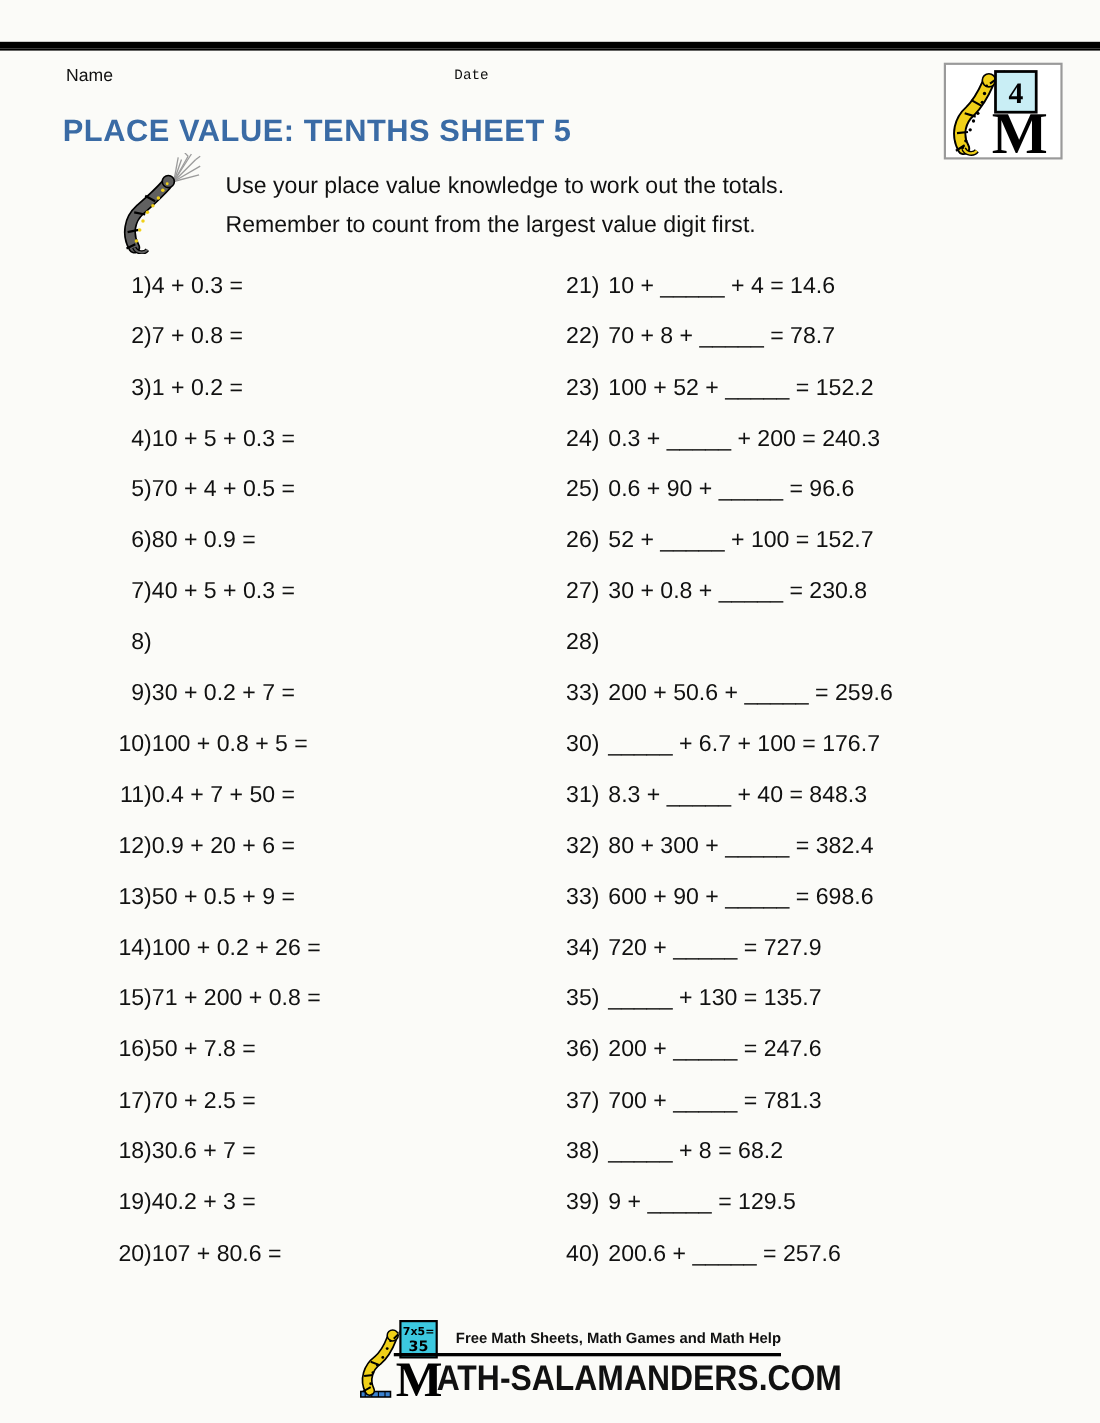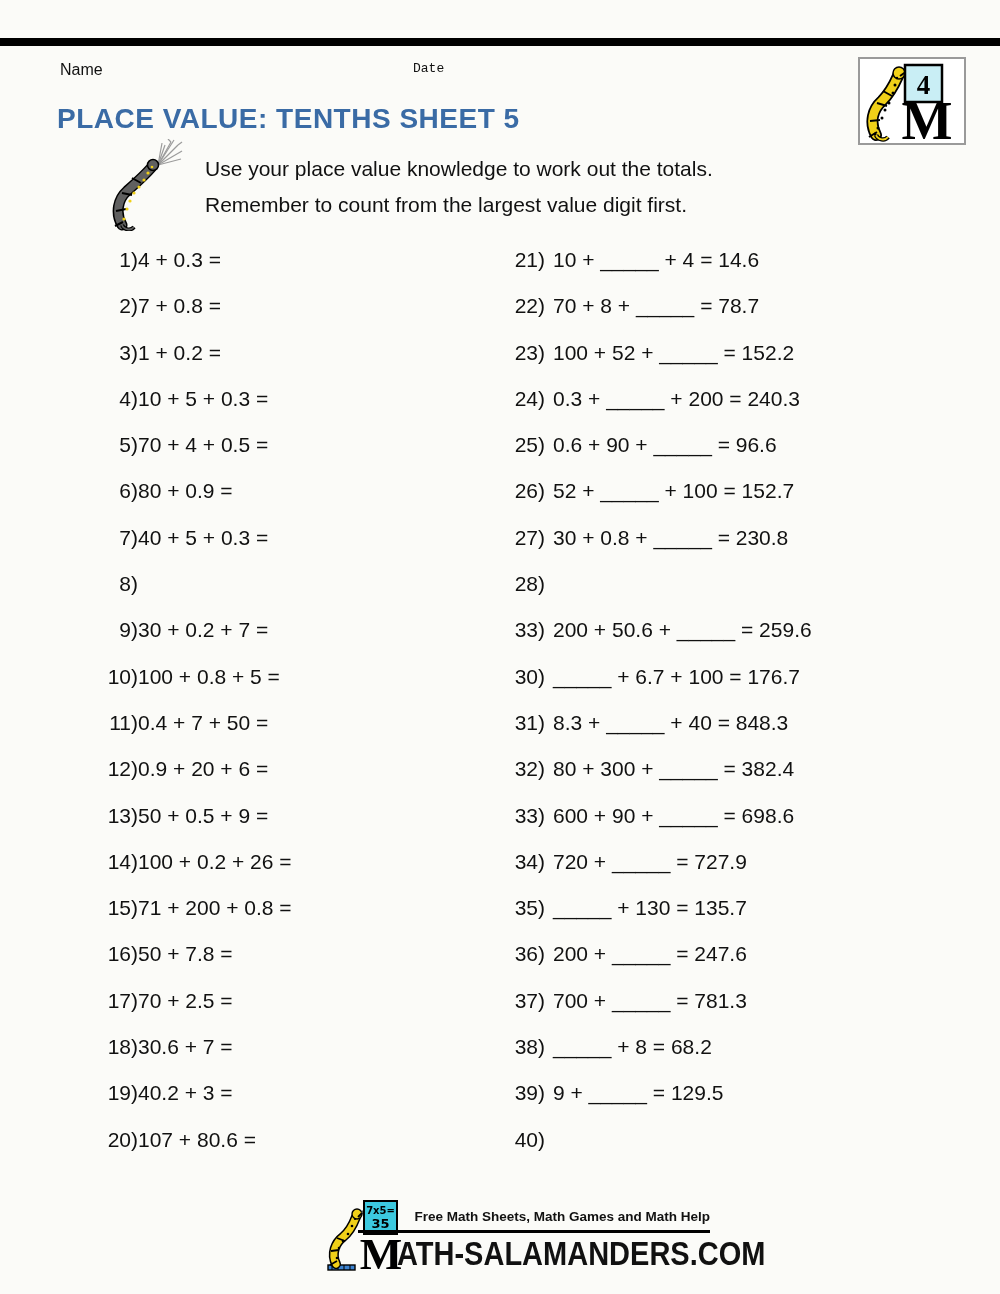--- a/index.html
+++ b/index.html
@@ -286,20 +286,21 @@
       <div class="row">
         <span class="num">38)</span>
         <span class="txt">_____ + 8 = 68.2</span>
       </div>
       <div class="row">
         <span class="num">39)</span>
         <span class="txt">9 + _____ = 129.5</span>
       </div>
       <div class="row">
         <span class="num">40)</span>
+        <span class="txt">200.6 + _____ = 257.6</span>
       </div>
   </div>
 </div>
 
 <div class="footer-logo">
   <svg width="92" height="74" viewBox="0 0 92 74">
     <g>
       <rect x="2" y="67" width="27" height="5" style="fill:var(--bench-blue)" stroke="#000" stroke-width="1.4"></rect>
       <path d="M6,67 l0,5 M12,67 l0,5 M18,67 l0,5 M24,67 l0,5" stroke="#000" stroke-width="1"></path>
       <path d="M10,66 C5,56 9,45 17,39 C23,34 27,27 30,19" fill="none" stroke="#000" stroke-width="10" stroke-linecap="round"></path>

